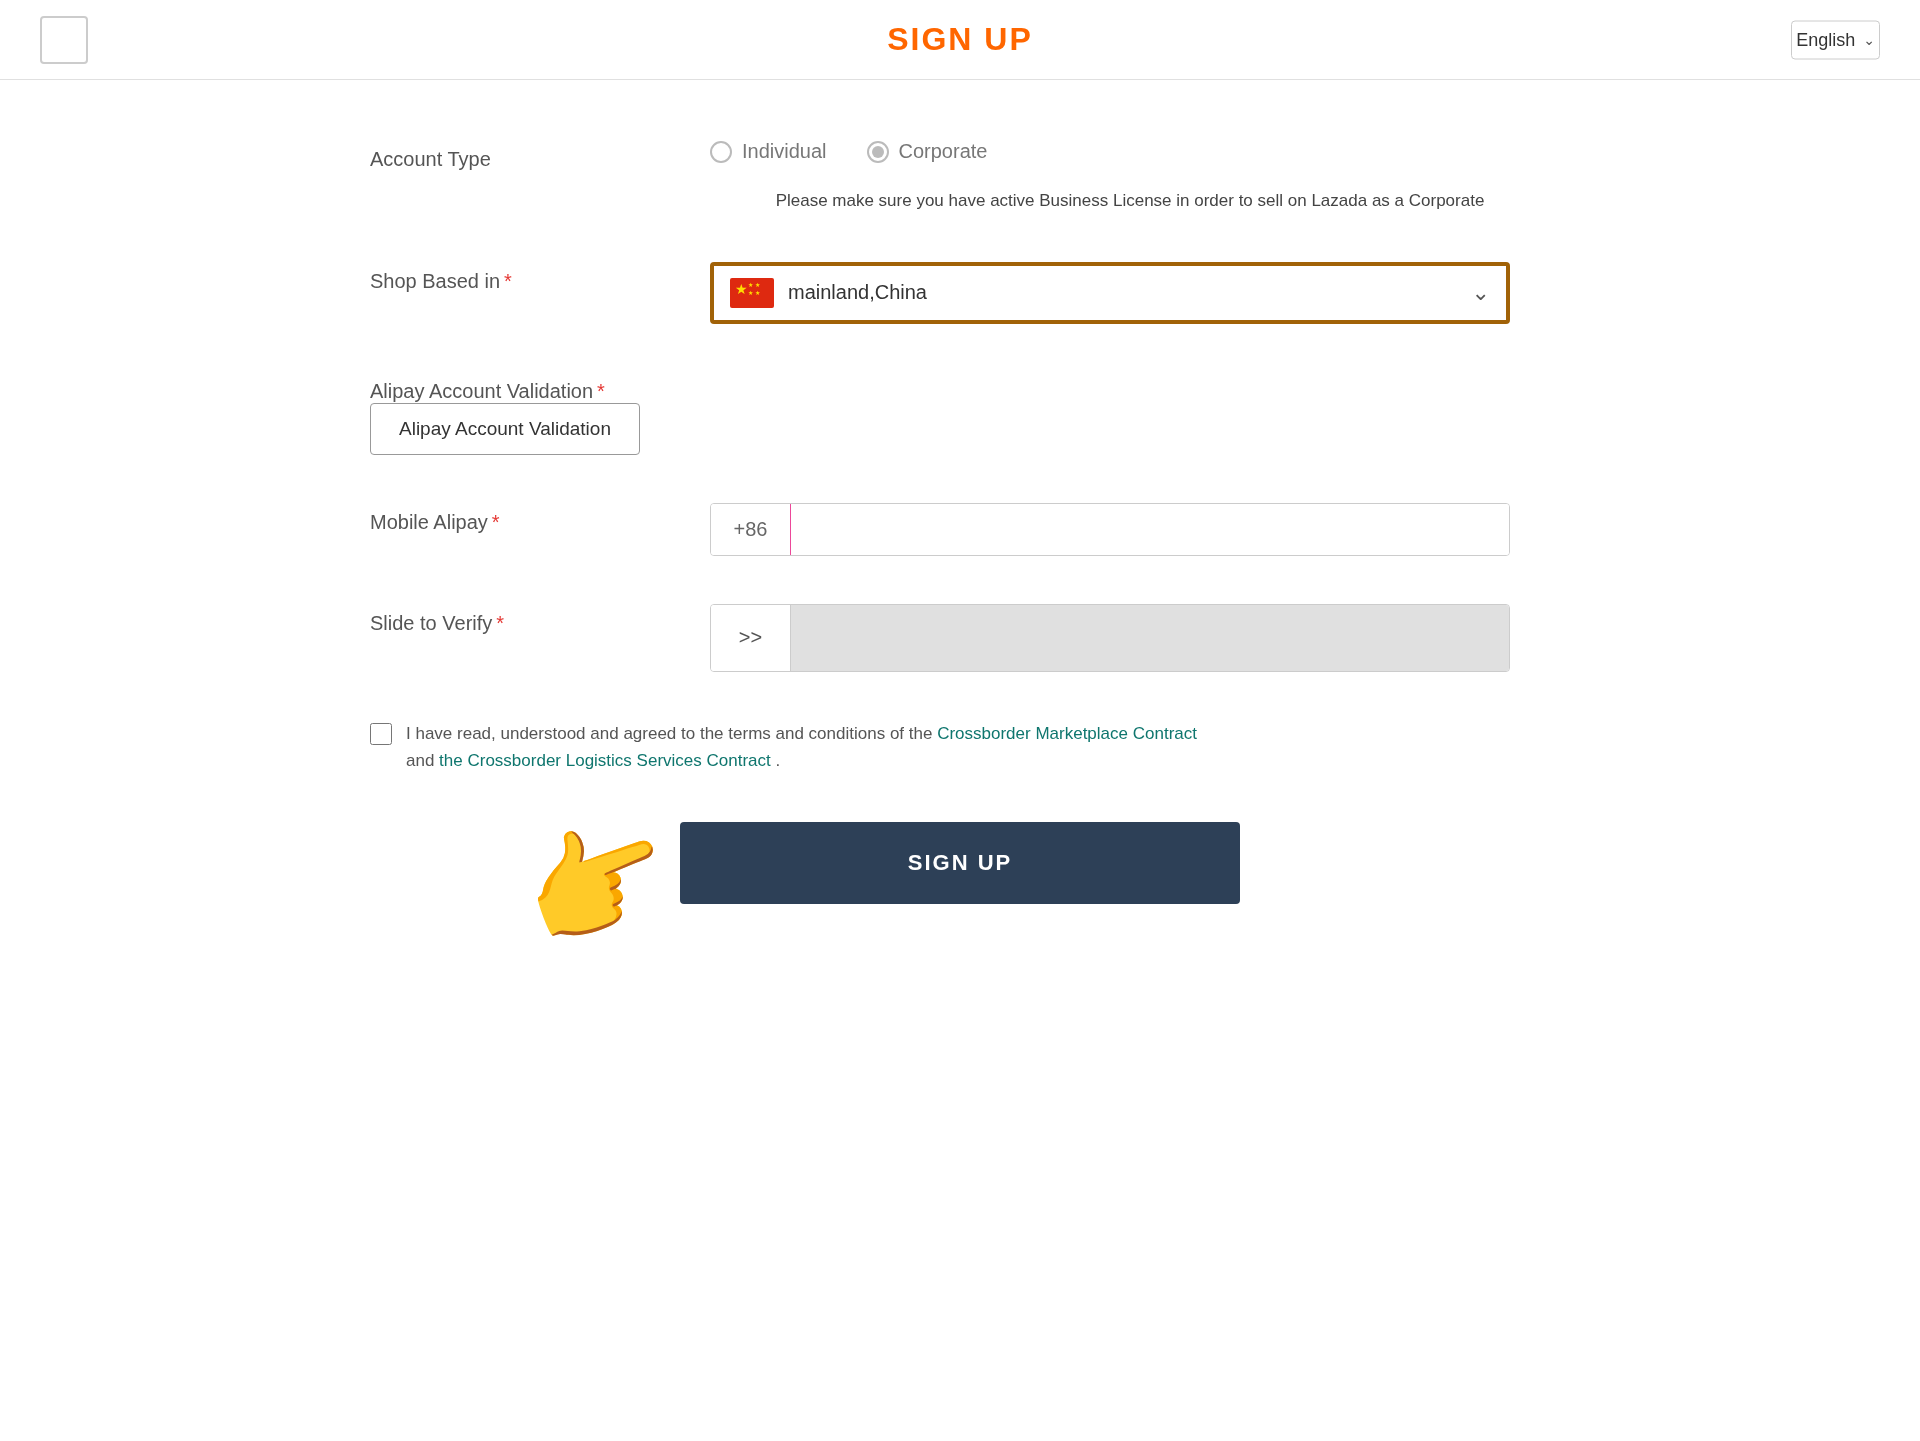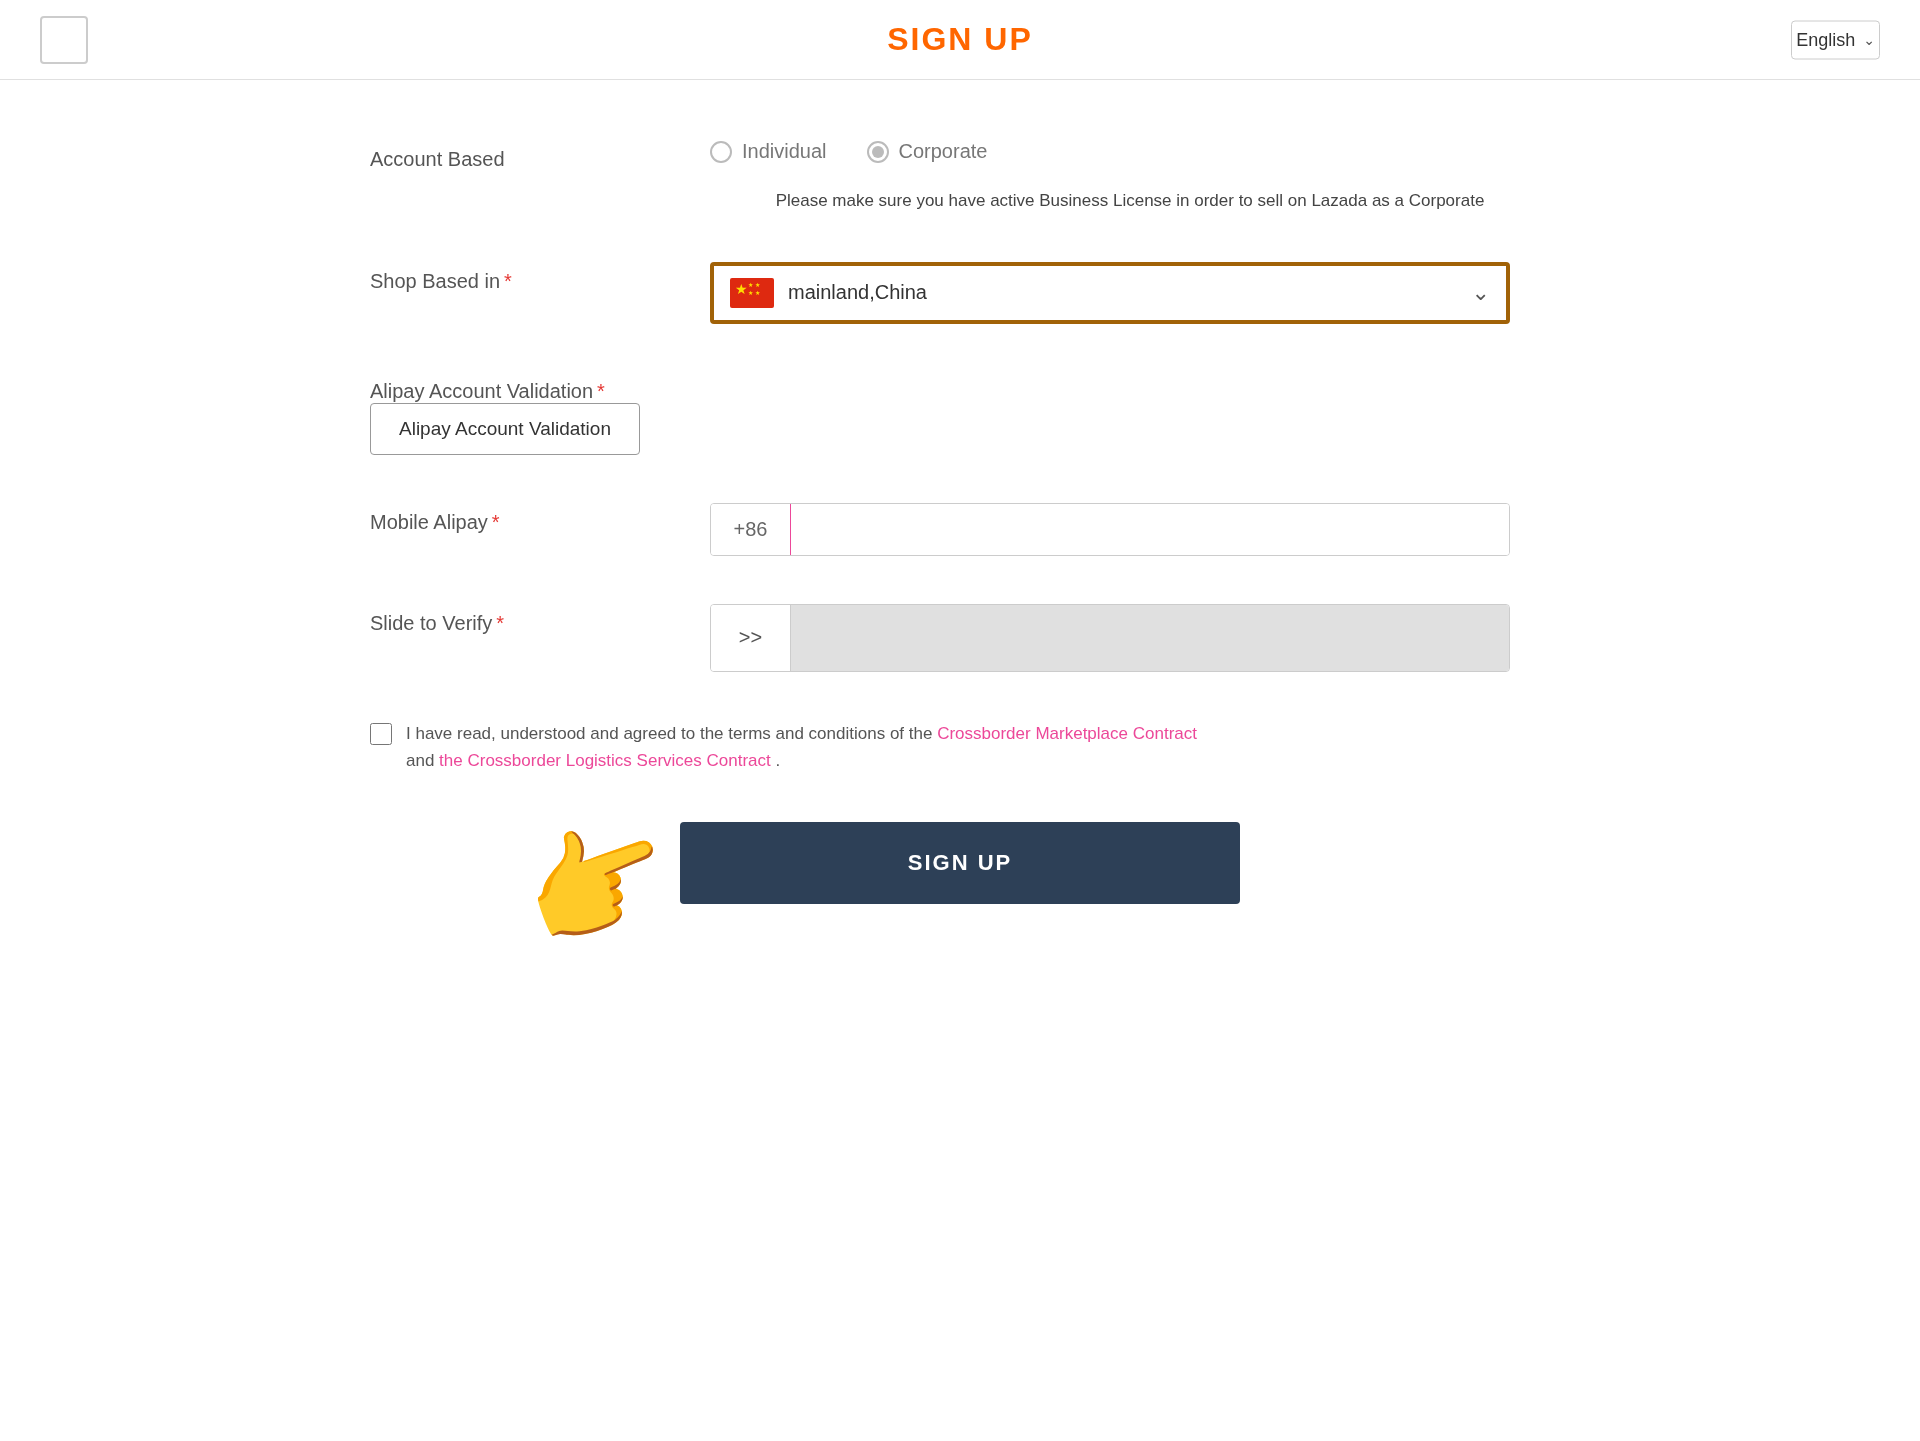--- a/index.html
+++ b/index.html
@@ -255,21 +255,21 @@
     }
     .terms-checkbox {
       width: 22px;
       height: 22px;
       border: 1px solid #ccc;
       min-width: 22px;
       margin-top: 3px;
       cursor: pointer;
     }
     .terms-link {
-      color: #ec4899;
+      color: #0f766e;
       text-decoration: none;
     }
 
     
     .signup-btn-wrapper {
       display: flex;
       justify-content: center;
       margin-top: 20px;
     }
     .signup-btn {
@@ -313,21 +313,21 @@
     <span>English</span>
     <span class="chevron">⌄</span>
   </div>
 </div>
 
 <div class="main">
   <div class="form-area">
 
     <div class="form-row">
       <div class="form-label">
-        <span>Account Based</span>
+        <span>Account Type</span>
       </div>
       <div class="form-control">
         <div class="account-type-options">
           <label class="radio-option">
             <div class="radio-circle"></div>
             <span>Individual</span>
           </label>
           <label class="radio-option">
             <div class="radio-circle selected"></div>
             <span>Corporate</span>

